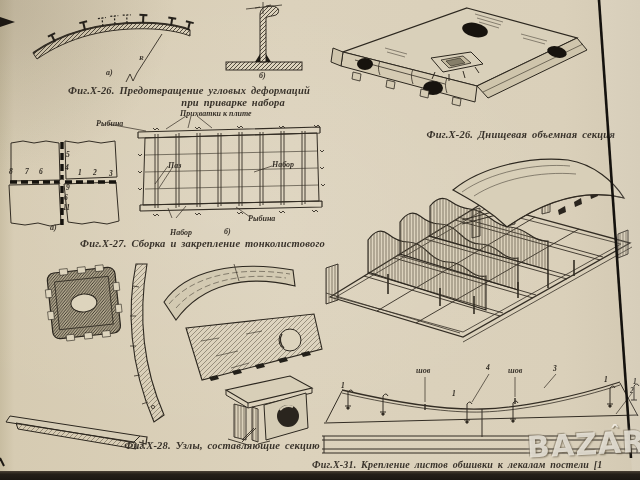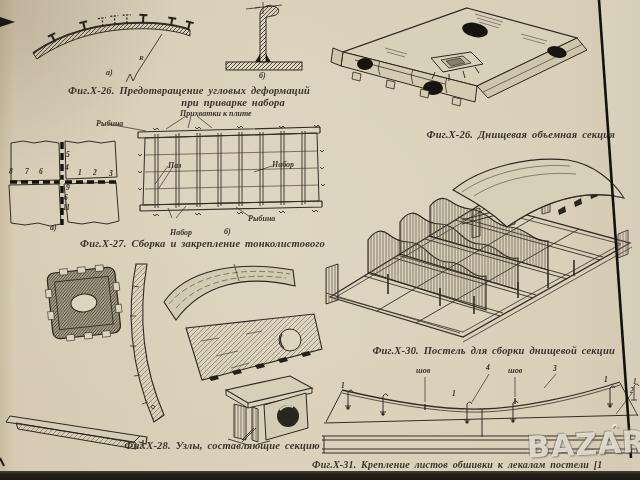--- a/index.html
+++ b/index.html
@@ -299,21 +299,20 @@
     <g fill="#2a251e">
       <path d="M236,62 l7,-4 l1,6 l-7,3 z"></path>
         <path d="M252,54 l7,-4 l1,6 l-7,3 z"></path>
       <path d="M268,46 l7,-4 l1,6 l-7,3 z"></path>
     </g>
 
     <path d="M131,42 C160,18 210,8 246,12 C272,16 292,34 302,50 C270,42 230,48 185,79 C165,60 145,50 131,42 Z" fill="#d8cfb8" stroke="#2c271f" stroke-width="1.2"></path>
     <path d="M140,44 C168,24 214,15 248,18 M152,48 C178,31 218,23 254,26" class="ink" stroke-width="0.5"></path>
     <path d="M185,79 C230,48 270,42 302,50" class="ink" stroke-width="0.7"></path>
   </svg>
-  <div class="cap" style="left:330px;top:345px;width:285px">Фиг.Х-30. Постель для сборки днищевой секции</div>
 
   <svg style="left:322px;top:360px" width="318" height="100" viewBox="0 0 318 100">
     <g class="ink" stroke-width="1">
       <path d="M20,31 L4,62 M298,23 L316,56"></path>
       <path d="M2,63 L316,55"></path>
       <path d="M160,49 V77"></path>
     </g>
     <path d="M20,30 C80,44 130,50 160,49 C200,48 255,36 298,22" class="ink" stroke-width="1.3"></path>
     <path d="M20,33 C80,47 130,53 160,52 C200,51 255,39 298,25" class="ink" stroke-width="0.8"></path>
     <path d="M103,44 l0,6 M193,38 l0,6" class="ink" stroke-width="1.4"></path>

